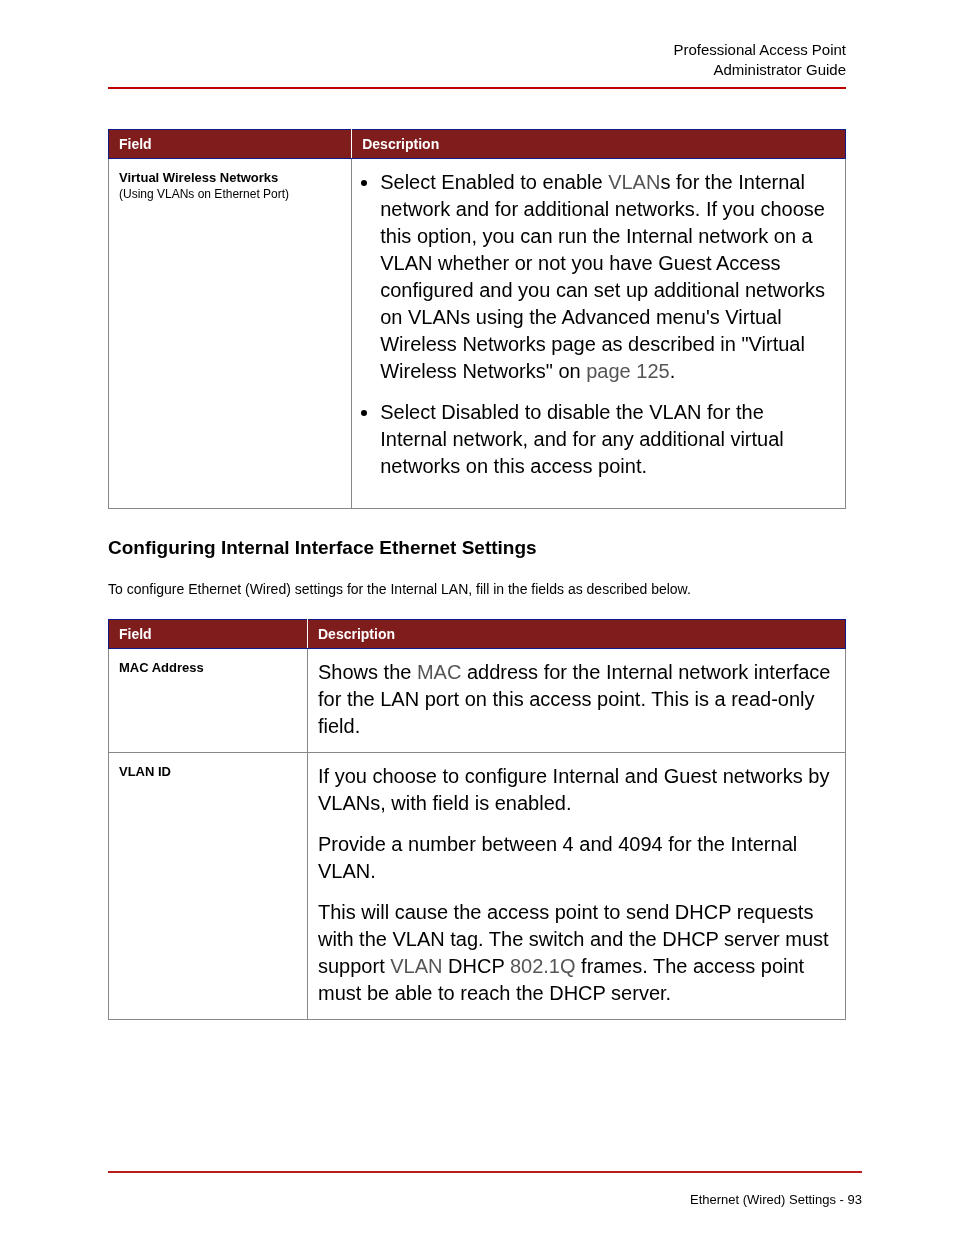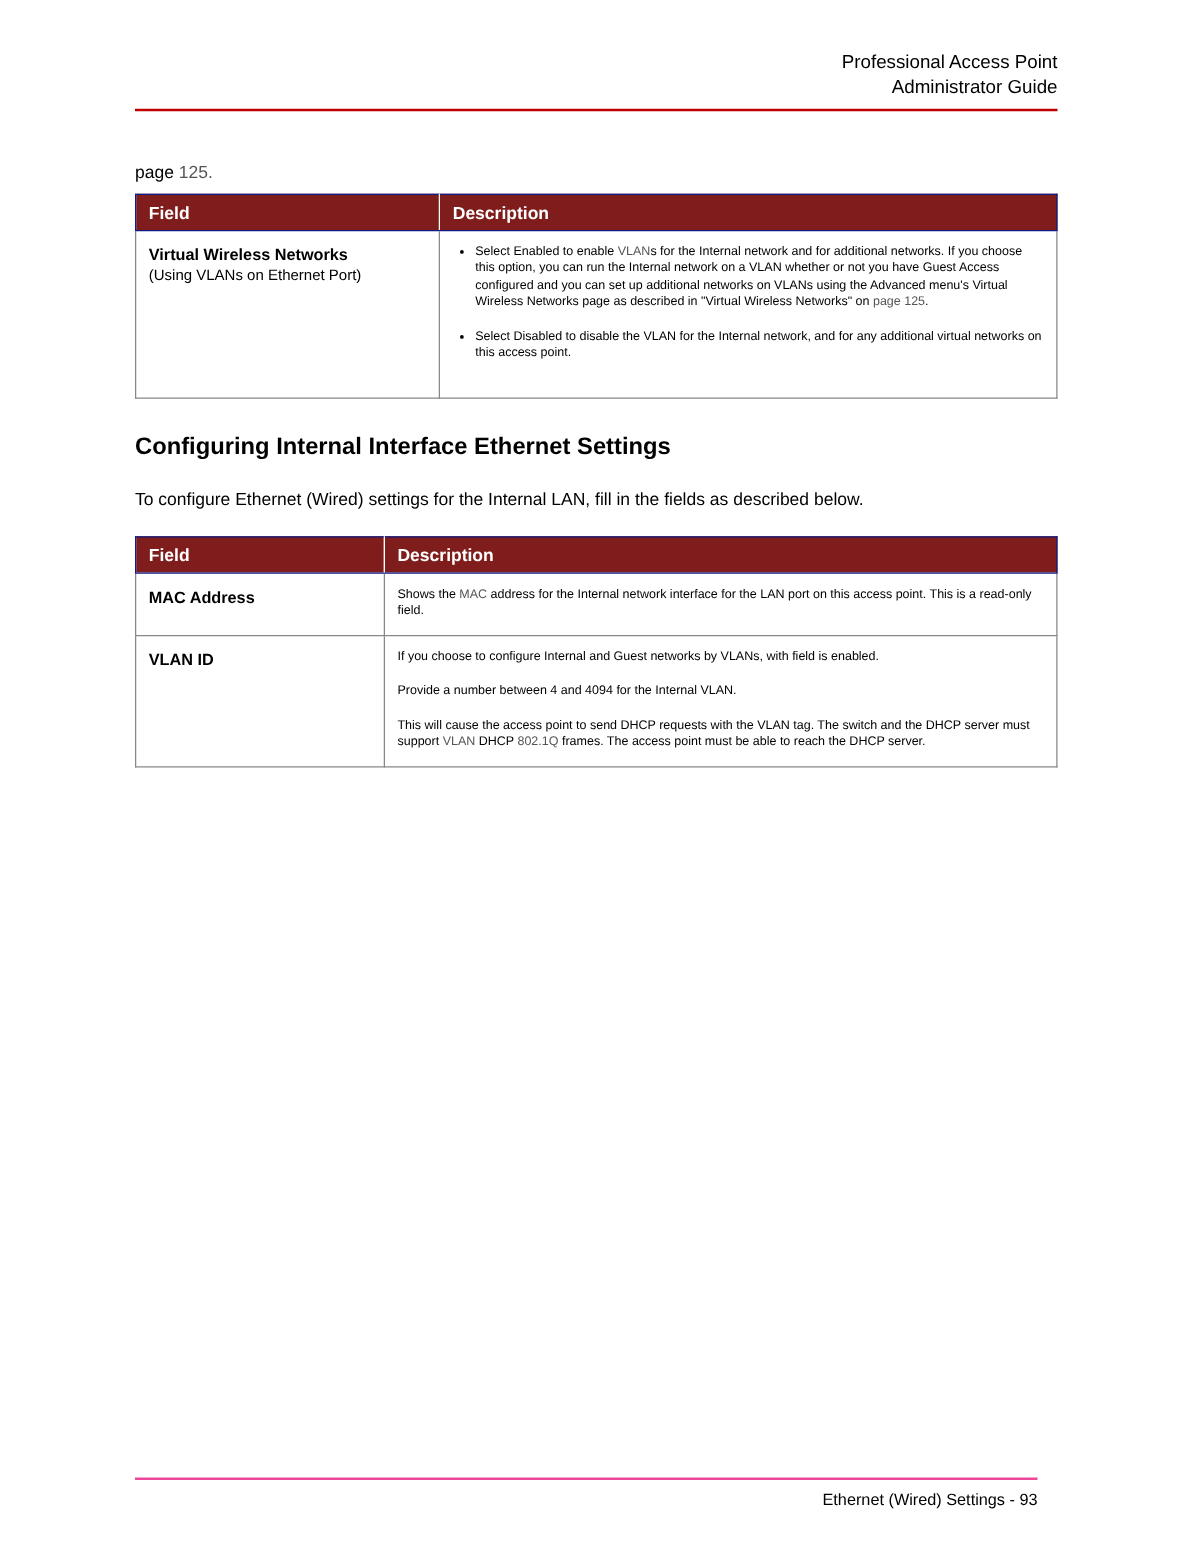--- a/index.html
+++ b/index.html
@@ -47,21 +47,21 @@
       font-size: 14px;
       border: 1px solid #0f1b87;
     }
     table.doc-table th:first-child {
       border-right: 1px solid #ffffff;
     }
     table.doc-table td {
       border: 1px solid #888;
       padding: 10px 10px 12px 10px;
       vertical-align: top;
-      font-size: 10px;
+      font-size: 20px;
       line-height: 1.35;
     }
     table.doc-table td.field-col {
       font-weight: bold;
       font-size: 13px;
       width: 26%;
     }
     .field-title {
       font-weight: bold;
       font-size: 13px;
@@ -97,45 +97,42 @@
       margin-bottom: 22px;
       margin-top: 16px;
     }
     .span-gray {
       color: #555;
     }
     .footer {
       position: absolute;
       bottom: 28px;
       left: 108px;
-      right: 124px;
-      border-top: 2px solid #ec4899;
-      padding-top: 8px;
+      right: 92px;
+      border-top: 2px solid #b91c1c;
+      padding-top: 19px;
       font-size: 13px;
       text-align: right;
       font-family: Verdana, Geneva, sans-serif;
     }
     
     .t1-col1 {
       width: 33%;
     }
   </style>
 </head>
 <body>
 
 <div class="page-container">
 
   <div class="header-block">
     <div>Professional Access Point</div>
     <div>Administrator Guide</div>
   </div>
 
-  <div class="page-ref">
-    <span>page </span><span class="pg">125.</span>
-  </div>
 
   <table class="doc-table">
     <thead>
       <tr>
         <th class="t1-col1">Field</th>
         <th>Description</th>
       </tr>
     </thead>
     <tbody>
       <tr>

